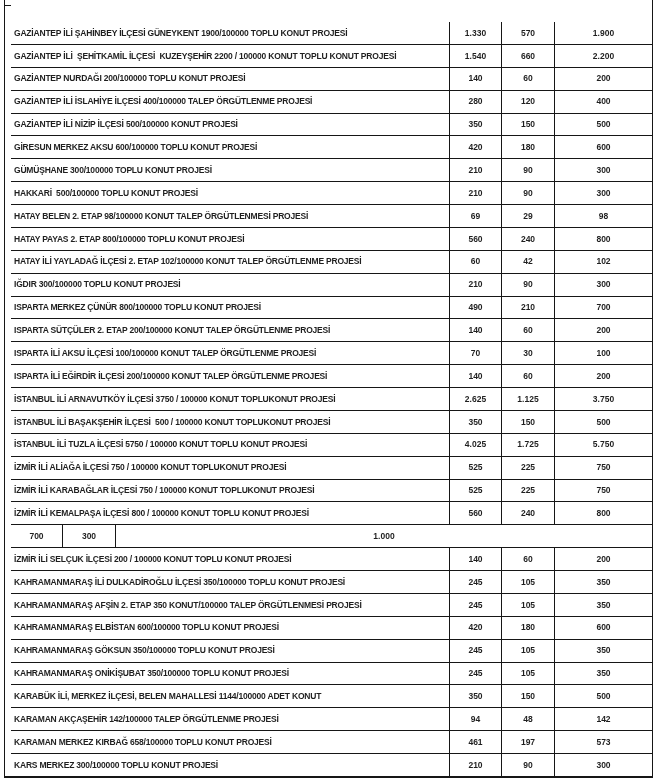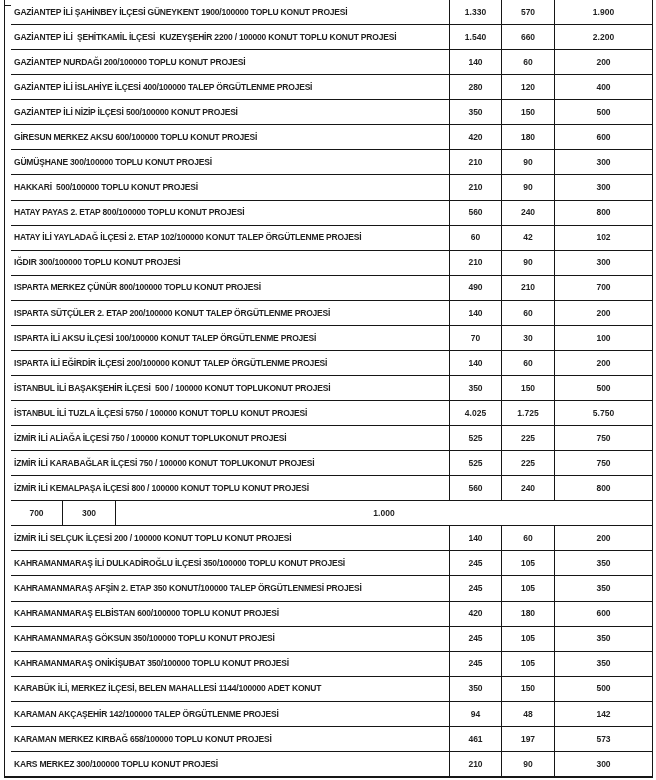--- a/index.html
+++ b/index.html
@@ -20,21 +20,21 @@
     display: flex; flex-direction: row;
     background: #ffffff;
     justify-content: flex-end;
   }
   .hrow {
     height: 6px; flex: 0 0 6px;
     display: flex;
     border-bottom: 1px solid #161616;
     overflow: hidden;
   }
-  .rows { flex: 1 1 auto; display: flex; flex-direction: column; }
+  .rows { flex: 1 1 auto; display: flex; flex-direction: column; margin-top: 22px; }
   .row { flex: 1 1 0; display: flex; border-bottom: 1px solid #161616; min-height: 0; }
   .row:last-child { border-bottom: none; }
   .cell {
     overflow: hidden; display: flex; align-items: center;
     color: #1f1f1f; font-weight: bold; font-size: 8.5px; line-height: 1;
   }
   .cell.desc {
     width: 439px; flex: 0 0 439px;
     border-right: 1px solid #161616;
     padding-left: 3px;
@@ -119,20 +119,26 @@
           <div class="cell num c3">90</div>
           <div class="cell num c4">300</div>
         </div>
         <div class="row">
           <div class="cell desc">HAKKARİ  500/100000 TOPLU KONUT PROJESİ</div>
           <div class="cell num c2">210</div>
           <div class="cell num c3">90</div>
           <div class="cell num c4">300</div>
         </div>
         <div class="row">
+          <div class="cell desc">HATAY BELEN 2. ETAP 98/100000 KONUT TALEP ÖRGÜTLENMESİ PROJESİ</div>
+          <div class="cell num c2">69</div>
+          <div class="cell num c3">29</div>
+          <div class="cell num c4">98</div>
+        </div>
+        <div class="row">
           <div class="cell desc">HATAY PAYAS 2. ETAP 800/100000 TOPLU KONUT PROJESİ</div>
           <div class="cell num c2">560</div>
           <div class="cell num c3">240</div>
           <div class="cell num c4">800</div>
         </div>
         <div class="row">
           <div class="cell desc">HATAY İLİ YAYLADAĞ İLÇESİ 2. ETAP 102/100000 KONUT TALEP ÖRGÜTLENME PROJESİ</div>
           <div class="cell num c2">60</div>
           <div class="cell num c3">42</div>
           <div class="cell num c4">102</div>
@@ -161,20 +167,26 @@
           <div class="cell num c3">30</div>
           <div class="cell num c4">100</div>
         </div>
         <div class="row">
           <div class="cell desc">ISPARTA İLİ EĞİRDİR İLÇESİ 200/100000 KONUT TALEP ÖRGÜTLENME PROJESİ</div>
           <div class="cell num c2">140</div>
           <div class="cell num c3">60</div>
           <div class="cell num c4">200</div>
         </div>
         <div class="row">
+          <div class="cell desc">İSTANBUL İLİ ARNAVUTKÖY İLÇESİ 3750 / 100000 KONUT TOPLUKONUT PROJESİ</div>
+          <div class="cell num c2">2.625</div>
+          <div class="cell num c3">1.125</div>
+          <div class="cell num c4">3.750</div>
+        </div>
+        <div class="row">
           <div class="cell desc">İSTANBUL İLİ BAŞAKŞEHİR İLÇESİ  500 / 100000 KONUT TOPLUKONUT PROJESİ</div>
           <div class="cell num c2">350</div>
           <div class="cell num c3">150</div>
           <div class="cell num c4">500</div>
         </div>
         <div class="row">
           <div class="cell desc">İSTANBUL İLİ TUZLA İLÇESİ 5750 / 100000 KONUT TOPLU KONUT PROJESİ</div>
           <div class="cell num c2">4.025</div>
           <div class="cell num c3">1.725</div>
           <div class="cell num c4">5.750</div>

